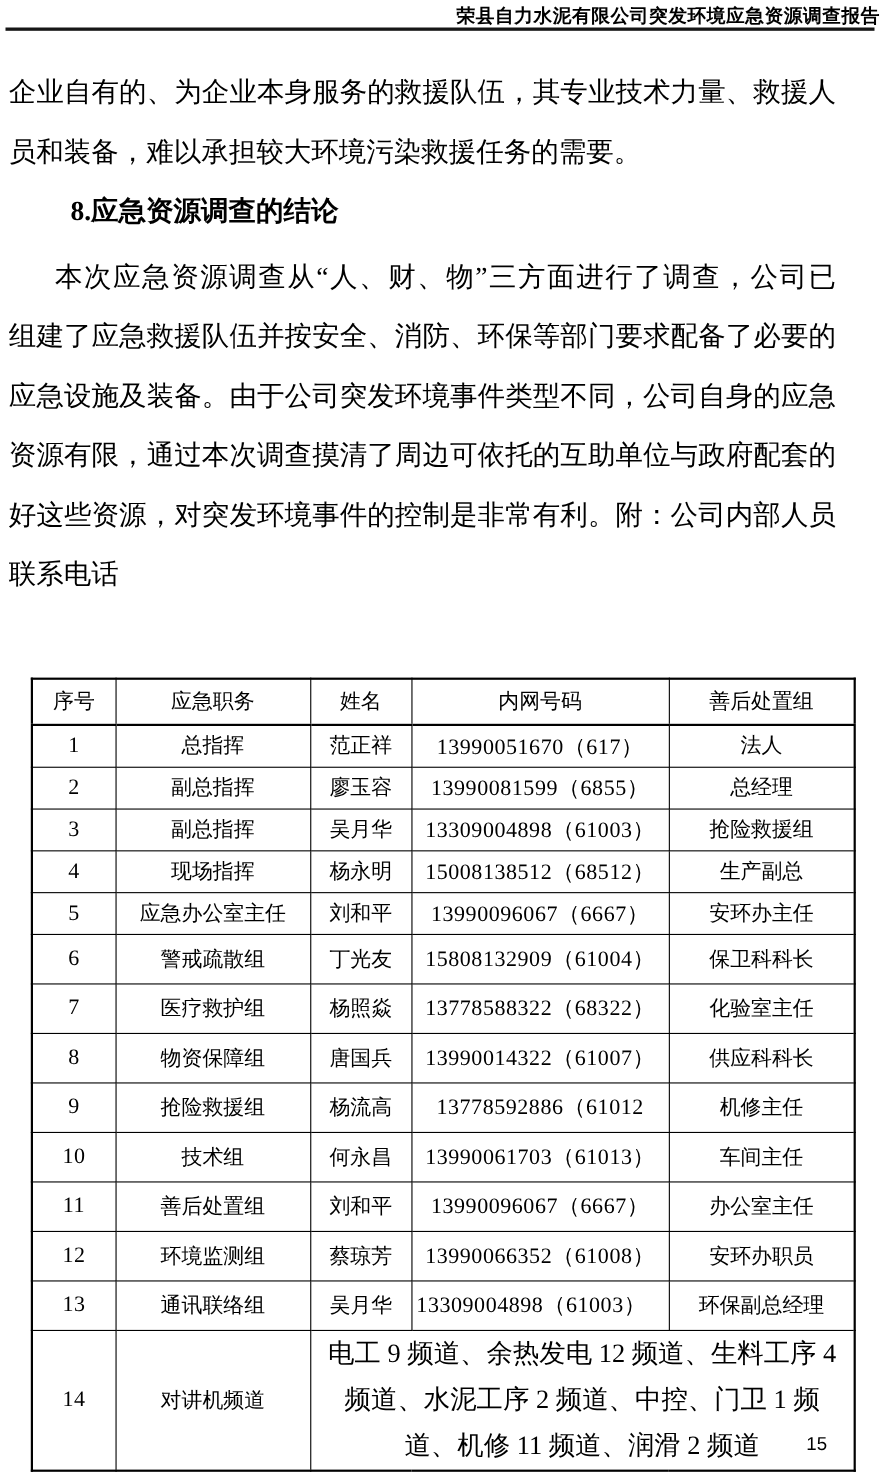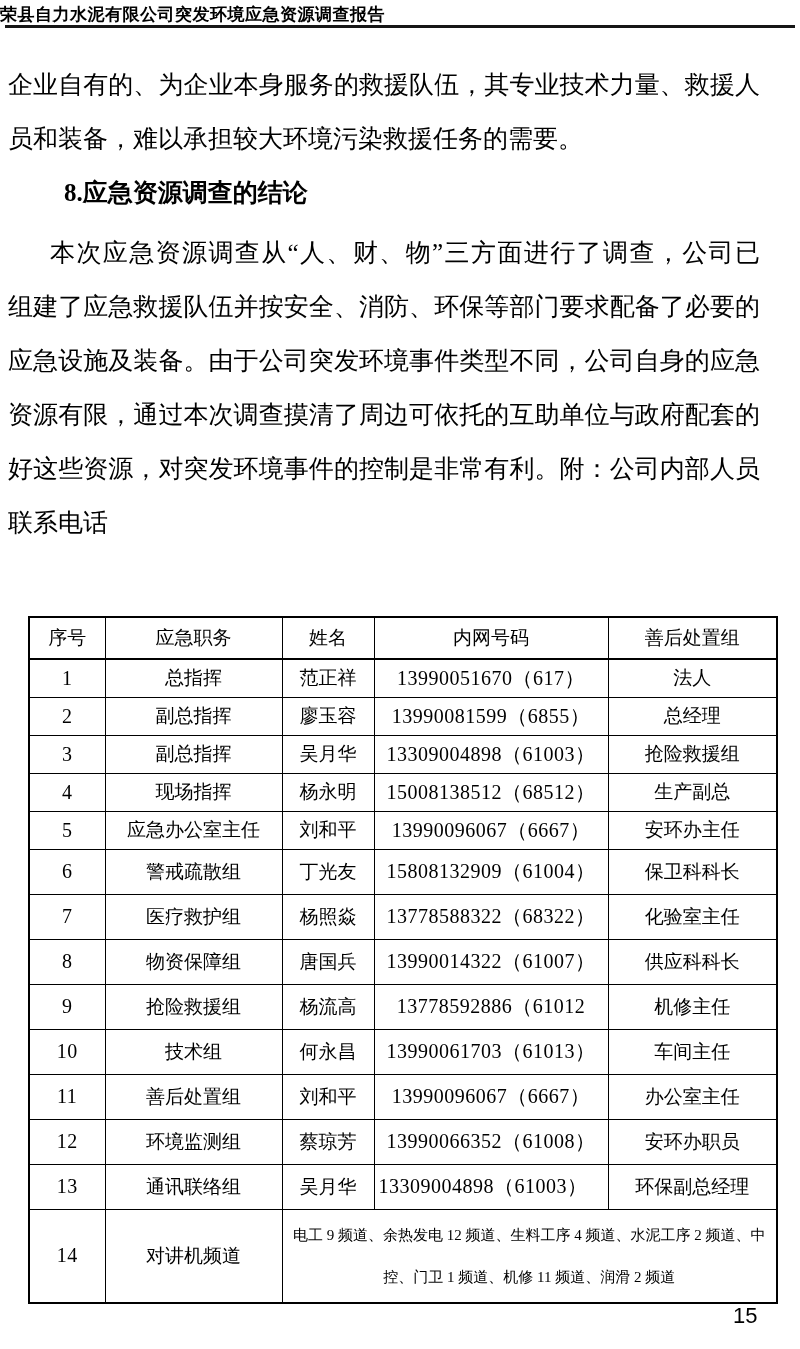--- a/index.html
+++ b/index.html
@@ -8,21 +8,21 @@
     width: 800px;
     height: 1349px;
     background: #ffffff;
     color: #000;
     font-family: "Liberation Serif", "DejaVu Serif", serif;
     overflow: hidden;
   }
   .doc-header-title {
     position: absolute;
     top: 3px; left: 0; right: 0;
-    text-align: left;
+    text-align: right;
     font-size: 17px;
     font-weight: bold;
     letter-spacing: 0.5px;
   }
   .header-rule {
     position: absolute;
     top: 25px; left: 5px;
     width: 790px; height: 3px;
     background: #161616;
   }
@@ -60,30 +60,30 @@
     overflow: hidden;
   }
   .contact-table thead th { border-bottom: 2px solid #000; }
   .contact-table td.num-cell {
     font-family: "Liberation Serif", "DejaVu Serif", serif;
     font-size: 20px;
     letter-spacing: 0.5px;
   }
   .contact-table td.num-cell.left-align { text-align: left; padding-left: 4px; }
   .contact-table td.merged-cell {
-    font-size: 15px;
+    font-size: 24px;
     line-height: 42px;
     padding: 0 10px;
     text-align: center;
   }
   .page-number {
     position: absolute;
     top: 1303px; left: 733px;
     font-family: "Liberation Sans", sans-serif;
-    font-size: 22px;
+    font-size: 17px;
   }
 </style>
 </head>
 <body>
 
 <div class="page">
 
   <div class="doc-header-title">荣县自力水泥有限公司突发环境应急资源调查报告</div>
   <div class="header-rule"></div>
 

